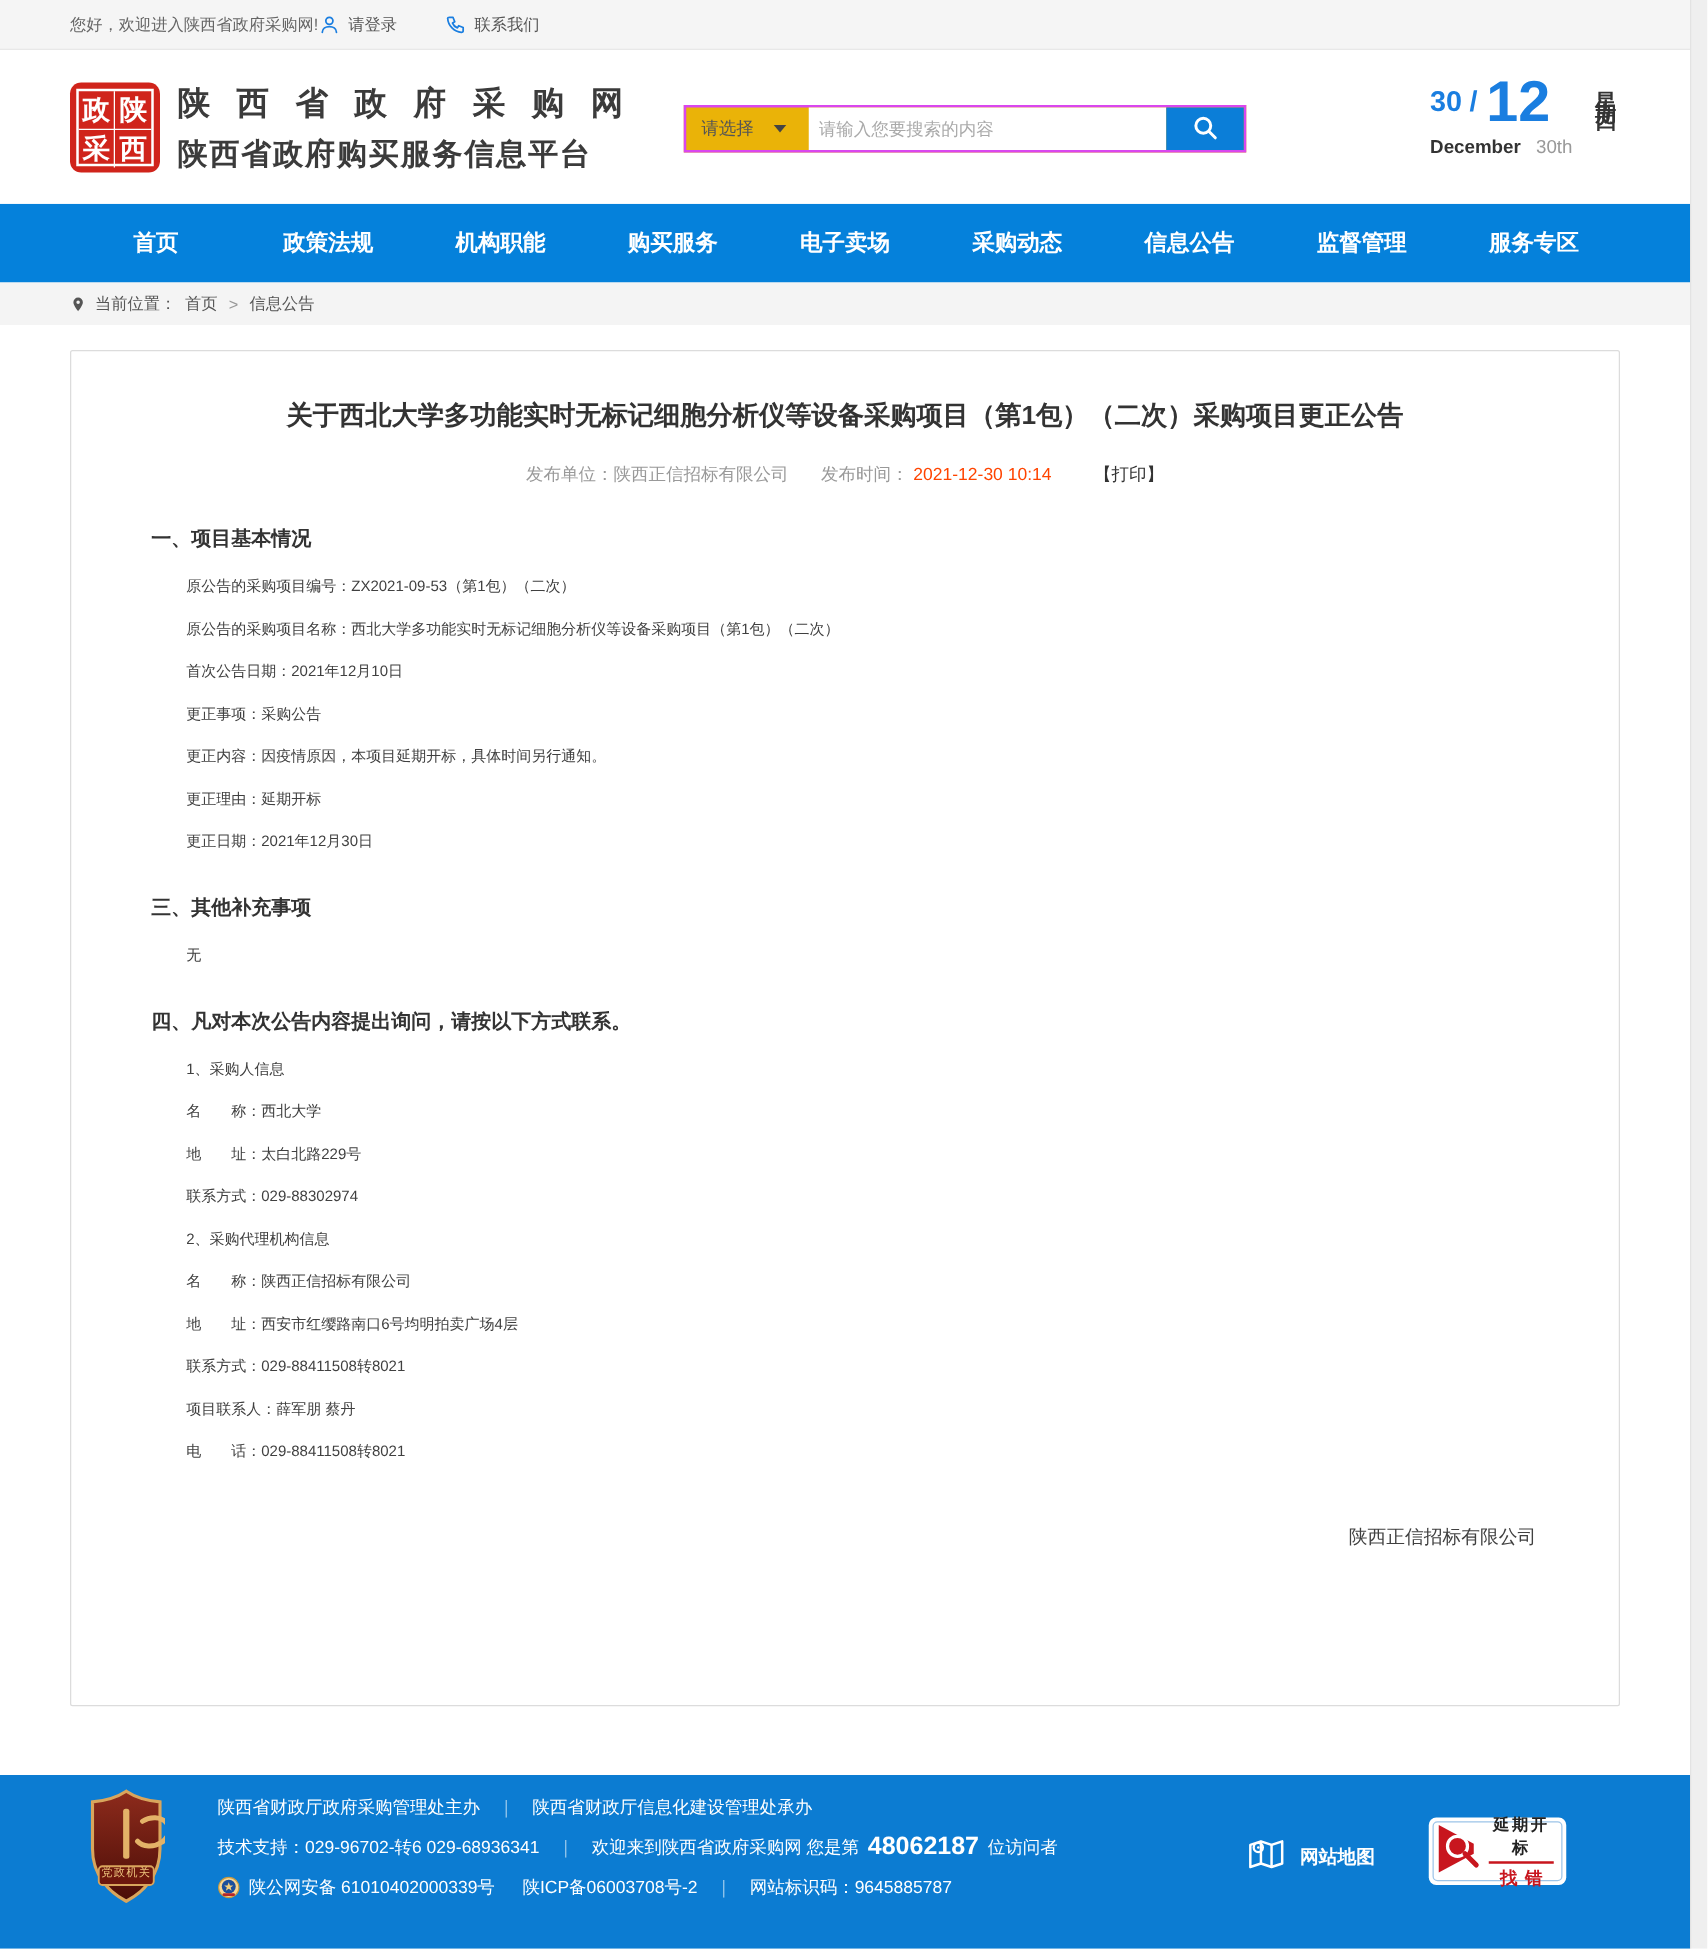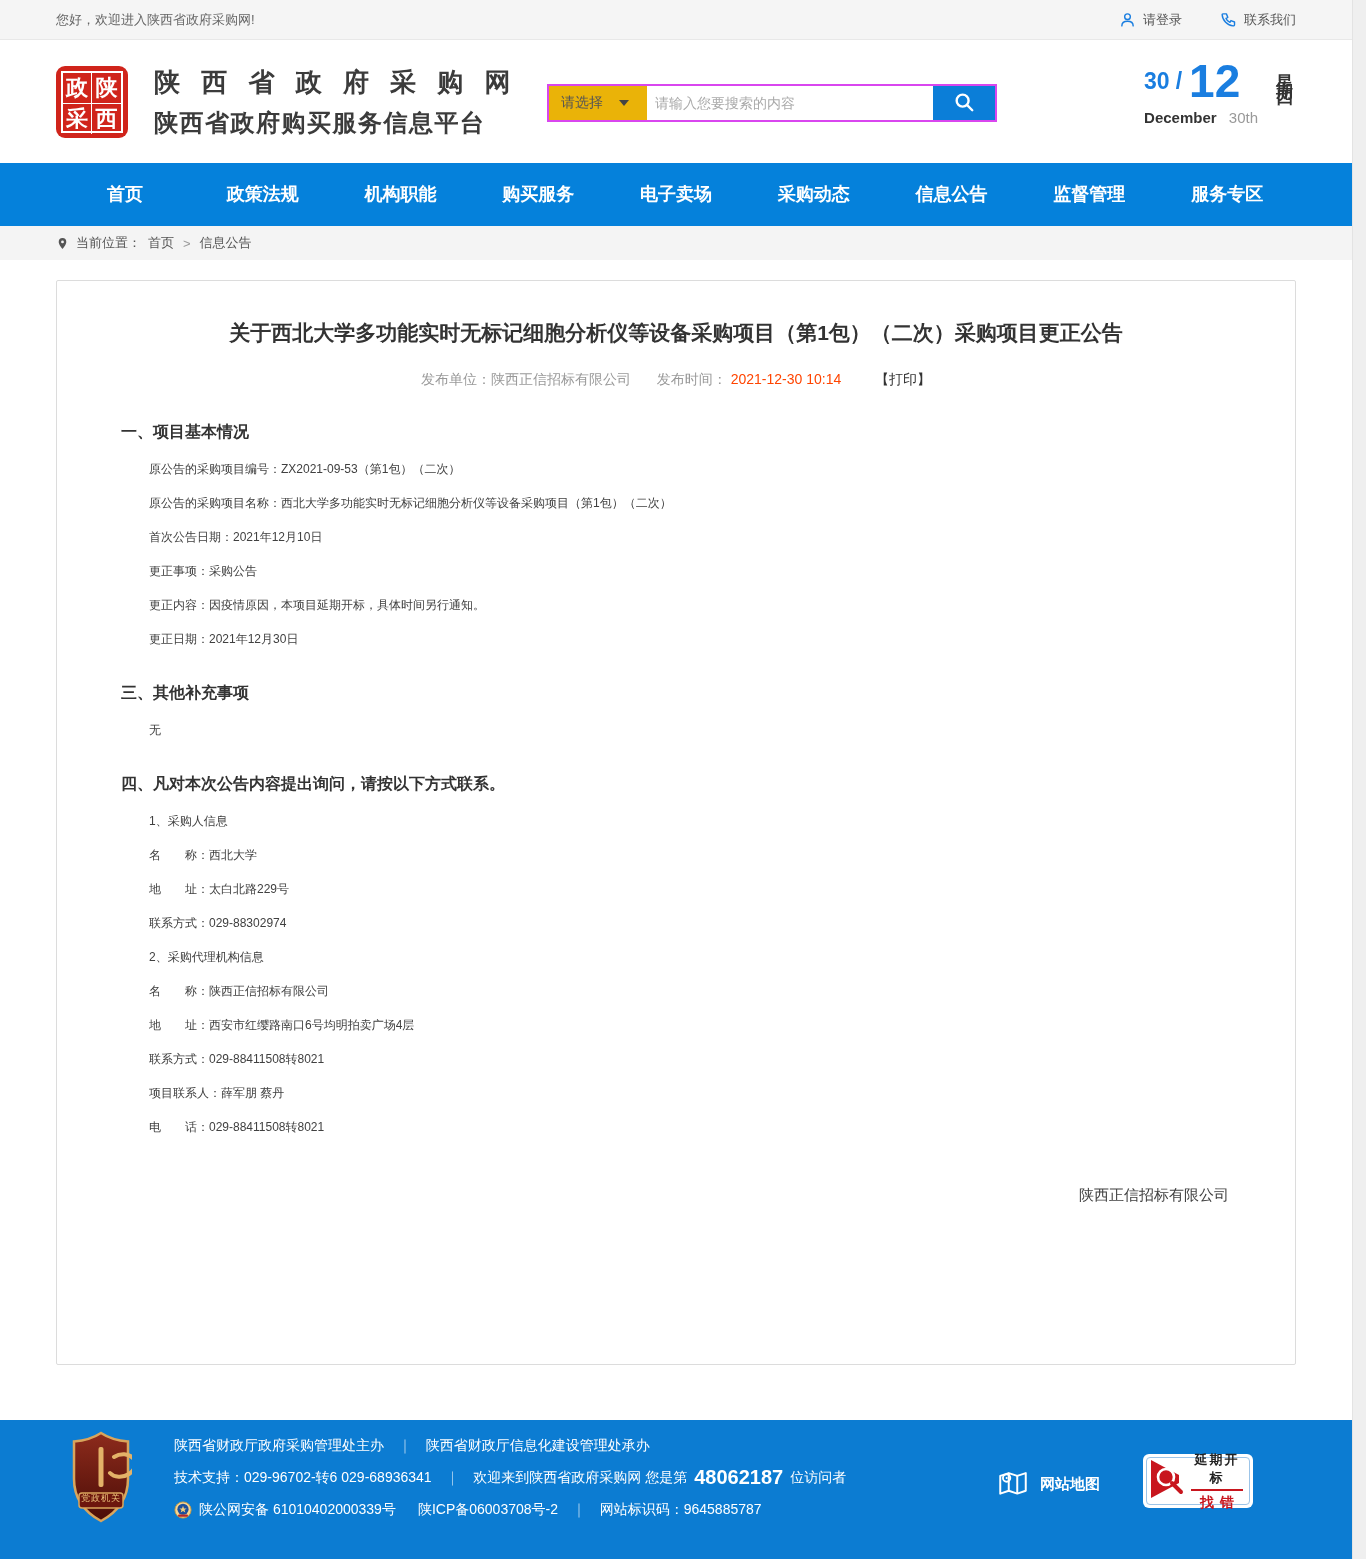--- a/index.html
+++ b/index.html
@@ -7,36 +7,36 @@
     width:1366px; height:1559px; overflow:hidden; position:relative;
     font-family:"Liberation Sans","DejaVu Sans",sans-serif;
     background:#fff; color:#333;
   }
   .page { margin-right:14px; }
   .scrollbar-strip { position:absolute; top:0; right:0; width:14px; height:1559px; background:#efefef; border-left:1px solid #e3e3e3; }
   .container { width:1240px; margin:0 auto; position:relative; }
 
   
   .topbar { height:40px; background:#f5f5f5; border-bottom:1px solid #e8e8e8; }
-  .topbar .container { display:flex; align-items:center; justify-content:space-between; height:100%; }
+  .topbar .container { display:flex; align-items:center; height:100%; }
   .greeting { font-size:13px; color:#666; }
   .topbar-links { display:flex; gap:38px; }
   .top-link { display:flex; align-items:center; gap:7px; font-size:13px; color:#555; cursor:pointer; }
   .top-link svg { display:block; }
 
   
   .site-header { height:123px; background:#fff; position:relative; }
   .brand { position:absolute; left:0; top:25px; display:flex; align-items:center; }
   .logo { width:72px; height:72px; background:#d0241b; border-radius:9px; padding:5px; }
   .logo-grid { width:100%; height:100%; border:2px solid #fff; display:grid; grid-template-columns:1fr 1fr; grid-template-rows:1fr 1fr; }
   .logo-grid span { display:flex; align-items:center; justify-content:center; color:#fff; font-weight:bold; font-size:22px; }
   .logo-grid span:nth-child(1){ border-right:1px solid #fff; border-bottom:1px solid #fff; }
   .logo-grid span:nth-child(2){ border-bottom:1px solid #fff; }
   .logo-grid span:nth-child(3){ border-right:1px solid #fff; }
-  .brand-text { margin-left:26px; }
+  .brand-text { margin-left:14px; }
   .site-title { font-size:26px; font-weight:bold; color:#3b3b3b; letter-spacing:7px; }
   .site-subtitle { font-size:24px; font-weight:bold; color:#3b3b3b; letter-spacing:1.5px; margin-top:7px; }
 
   .search-box { position:absolute; left:491px; top:44px; width:450px; height:38px; border:2px solid #d946ef; display:flex; background:#eab308; }
   .search-select { width:98px; display:flex; align-items:center; padding-left:12px; gap:16px; font-size:14px; color:#555; cursor:pointer; }
   .caret { width:0; height:0; border-left:5px solid transparent; border-right:5px solid transparent; border-top:6px solid #444; }
   .search-input { flex:1; border:none; outline:none; font-size:14px; color:#333; padding:0 8px; font-family:inherit; }
   .search-input::placeholder { color:#aaa; }
   .search-btn { width:62px; background:#0b7ed8; border:none; display:flex; align-items:center; justify-content:center; cursor:pointer; }
 
@@ -208,20 +208,21 @@
     </div>
 
     <div class="article-body">
       <h3>一、项目基本情况</h3>
       <div class="line">原公告的采购项目编号：ZX2021-09-53（第1包）（二次）</div>
       <div class="line">原公告的采购项目名称：西北大学多功能实时无标记细胞分析仪等设备采购项目（第1包）（二次）</div>
       <div class="line">首次公告日期：2021年12月10日</div>
 
       <div class="line">更正事项：采购公告</div>
       <div class="line">更正内容：因疫情原因，本项目延期开标，具体时间另行通知。</div>
+      <div class="line">更正理由：延期开标</div>
       <div class="line">更正日期：2021年12月30日</div>
 
       <h3>三、其他补充事项</h3>
       <div class="line">无</div>
 
       <h3>四、凡对本次公告内容提出询问，请按以下方式联系。</h3>
       <div class="line">1、采购人信息</div>
       <div class="line">名　　称：西北大学</div>
       <div class="line">地　　址：太白北路229号</div>
       <div class="line">联系方式：029-88302974</div>

